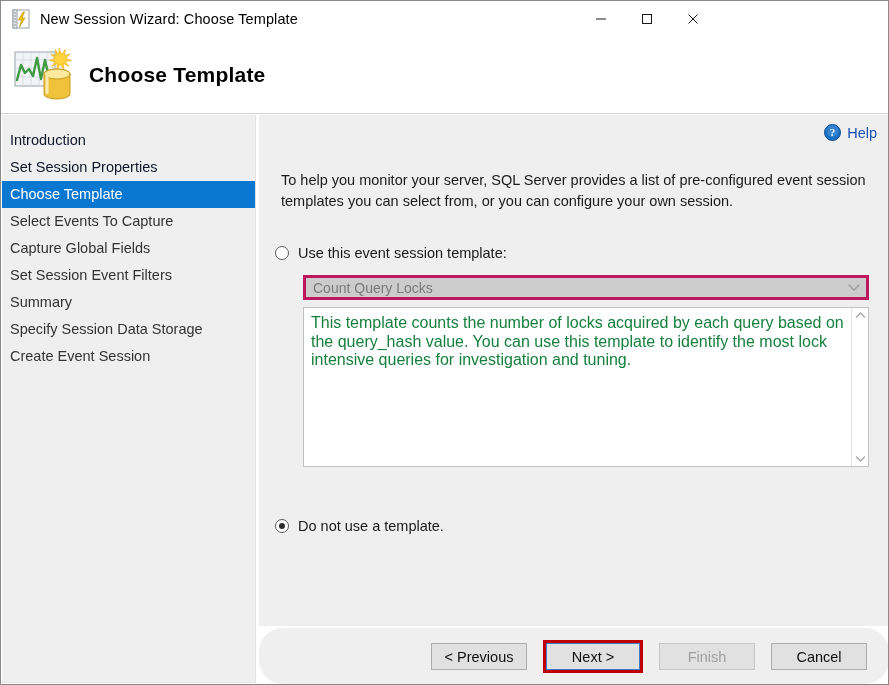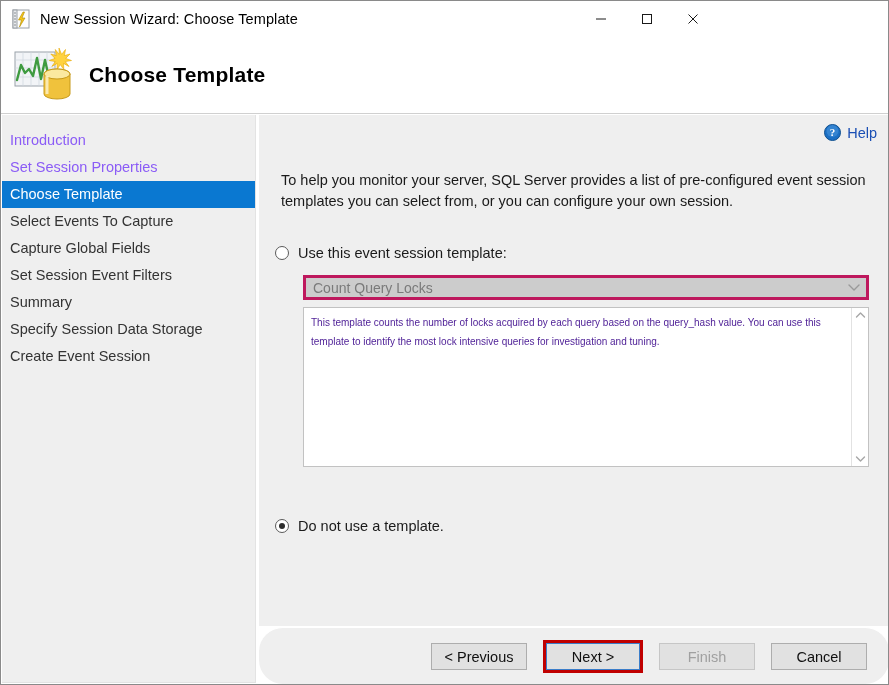--- a/index.html
+++ b/index.html
@@ -102,21 +102,21 @@
   }
   .nav-item {
     height: 27px;
     line-height: 27px;
     padding-left: 8px;
     font-size: 14.5px;
     color: #333333;
     white-space: nowrap;
     cursor: default;
   }
-  .nav-item.link { color: #8b5cf6; }
+  .nav-item.link { color: #0f172a; }
   .nav-item.active {
     background: #0a78d1;
     color: #ffffff;
   }
 
   
   .content {
     position: absolute;
     left: 258px; top: 114px;
     width: 630px;
@@ -215,22 +215,22 @@
     width: 566px;
     height: 160px;
     background: #ffffff;
     border: 1px solid #c2c2c2;
     box-sizing: border-box;
     display: flex;
   }
   .desc-text {
     flex: 1 1 auto;
     padding: 6px 7px 6px 7px;
-    font-size: 10px;
-    color: #4c1d95;
+    font-size: 16px;
+    color: #15803d;
     line-height: 18.5px;
   }
   .desc-scroll {
     width: 17px;
     flex: 0 0 auto;
     border-left: 1px solid #e2e2e2;
     background: #ffffff;
     display: flex;
     flex-direction: column;
     justify-content: space-between;

